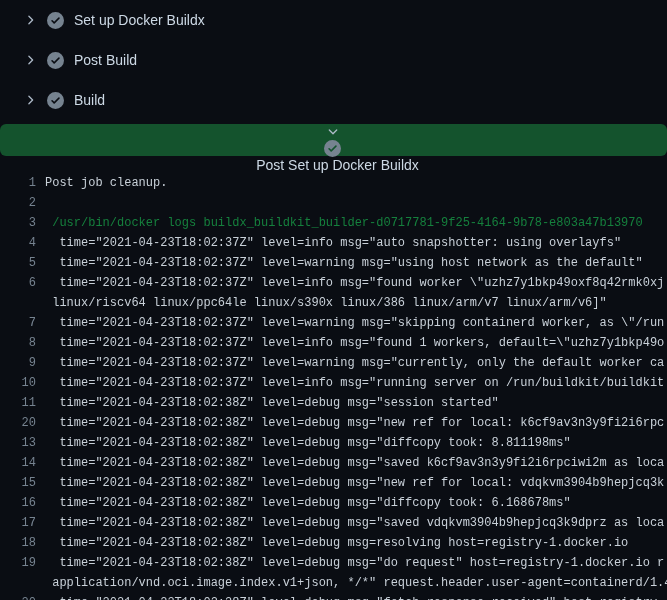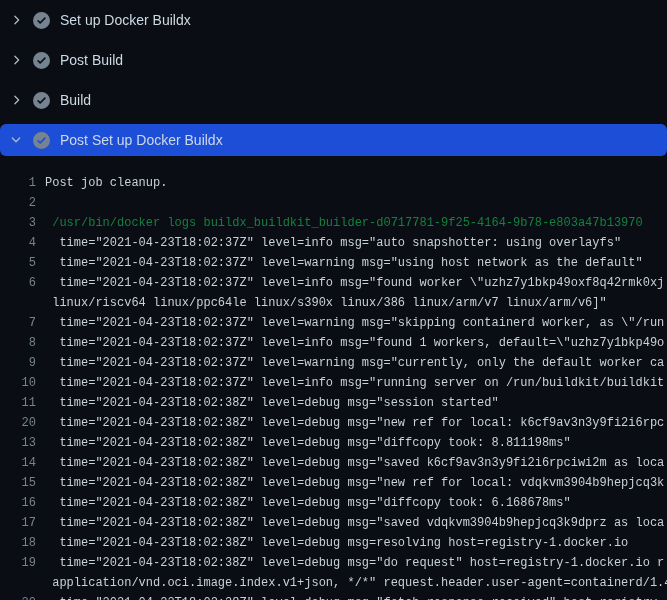--- a/index.html
+++ b/index.html
@@ -4,27 +4,28 @@
 <style>
   * { margin: 0; padding: 0; box-sizing: border-box; }
   html, body {
     width: 667px; height: 600px; overflow: hidden;
     background: #0a0d13;
     font-family: "Liberation Sans", sans-serif;
   }
   .sections { width: 667px; }
   .section-row {
     height: 40px; display: flex; align-items: center;
-    padding-left: 8px; cursor: pointer;
+    padding-left: 22px; cursor: pointer;
   }
   .section-row.expanded-wrap { padding: 4px 0; }
   .section-band {
     height: 32px; width: 667px; display: flex; align-items: center;
-    padding-left: 8px; background: #1d4ed8; border-radius: 6px;
+    padding-left: 8px; background: #14532d; border-radius: 6px;
     cursor: pointer;
+    flex-direction: column;
   }
   .chev { width: 16px; height: 16px; display: inline-flex; align-items: center;
     justify-content: center; margin-right: 9px; flex: none; }
   .chev svg { fill: #adbac7; }
   .check { width: 17px; height: 17px; margin-right: 10px; flex: none; }
   .check svg { fill: #768390; width: 17px; height: 17px; display: block; }
   .section-label {
     color: #cdd9e5; font-size: 14px; white-space: nowrap;
   }
   .log {

